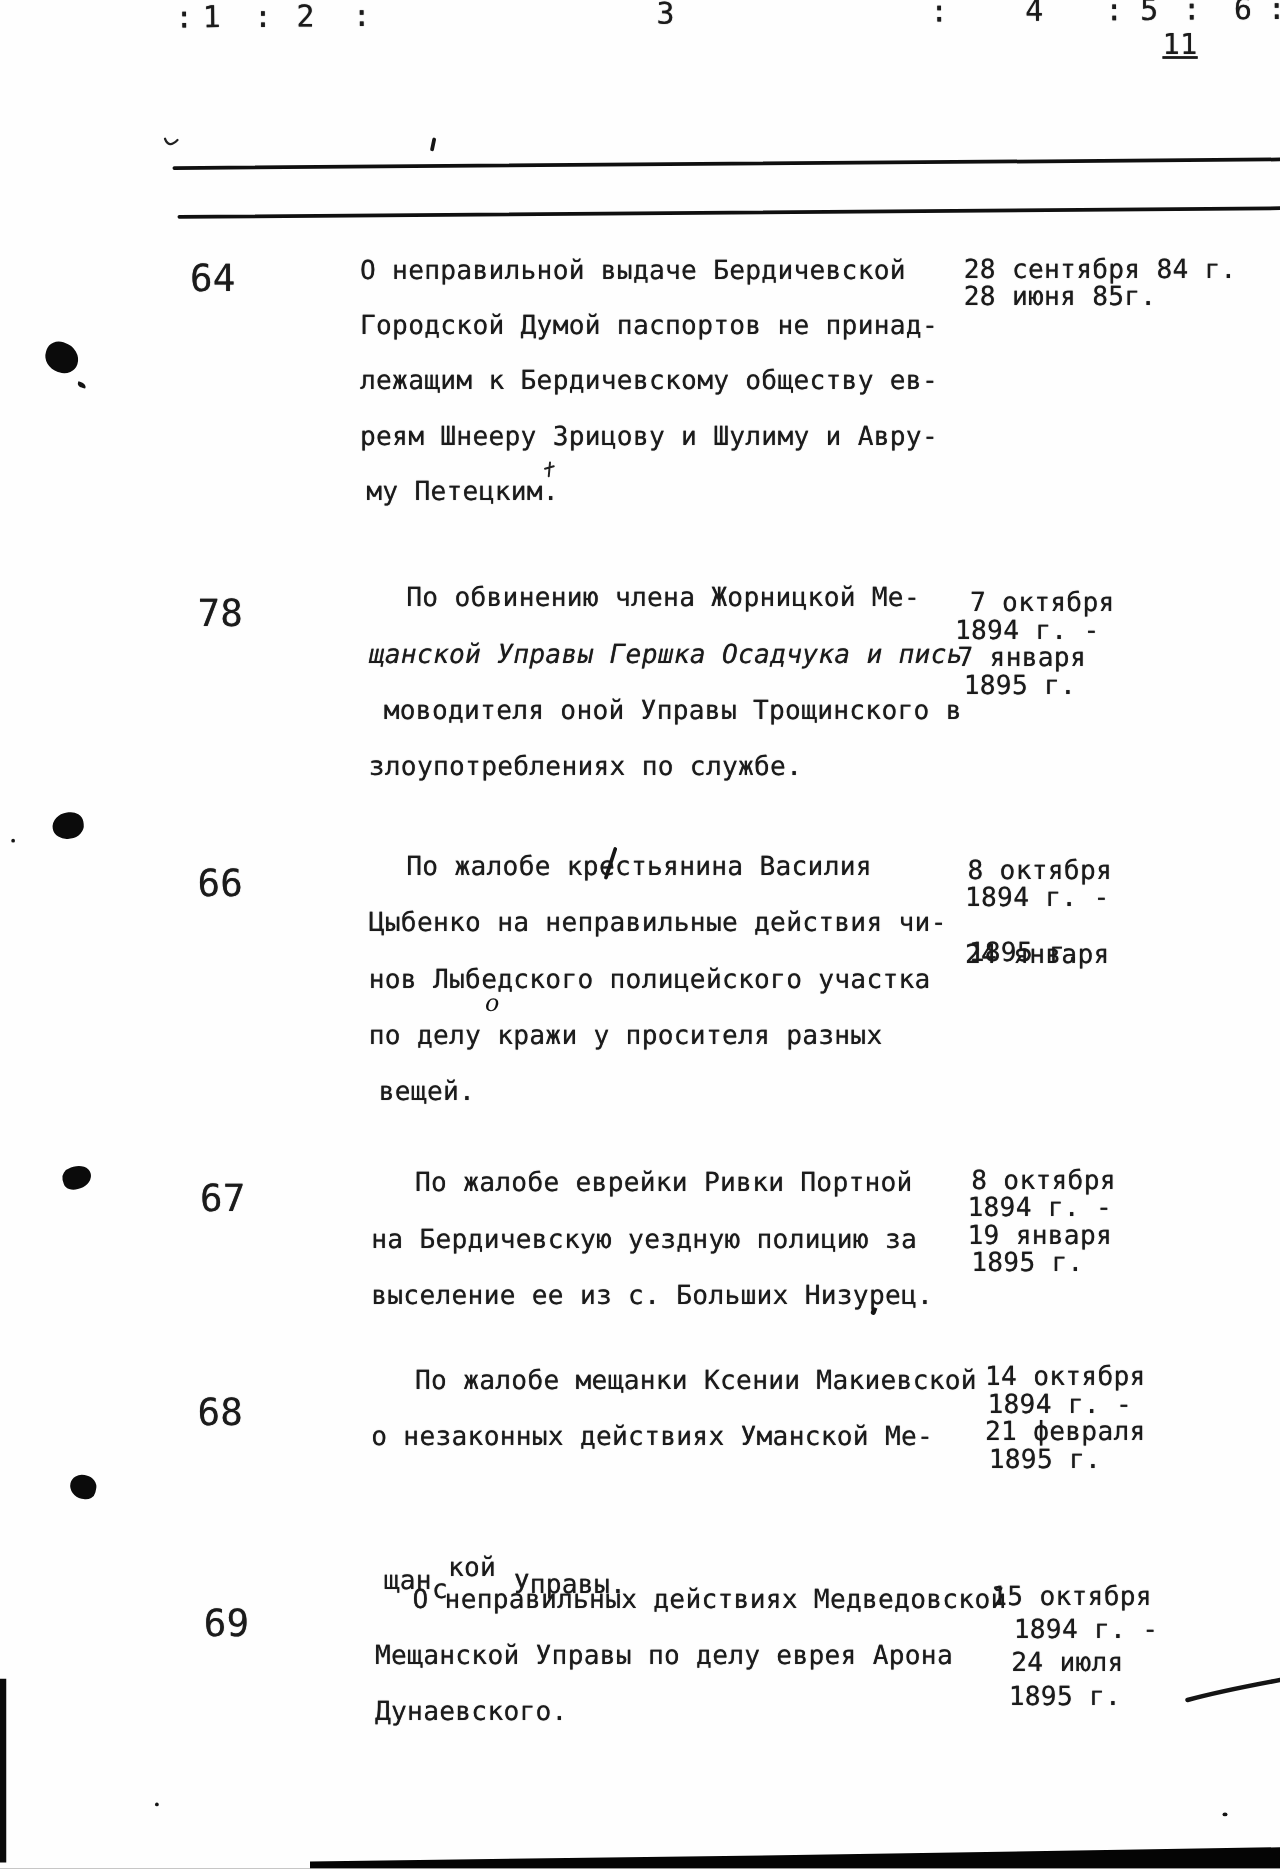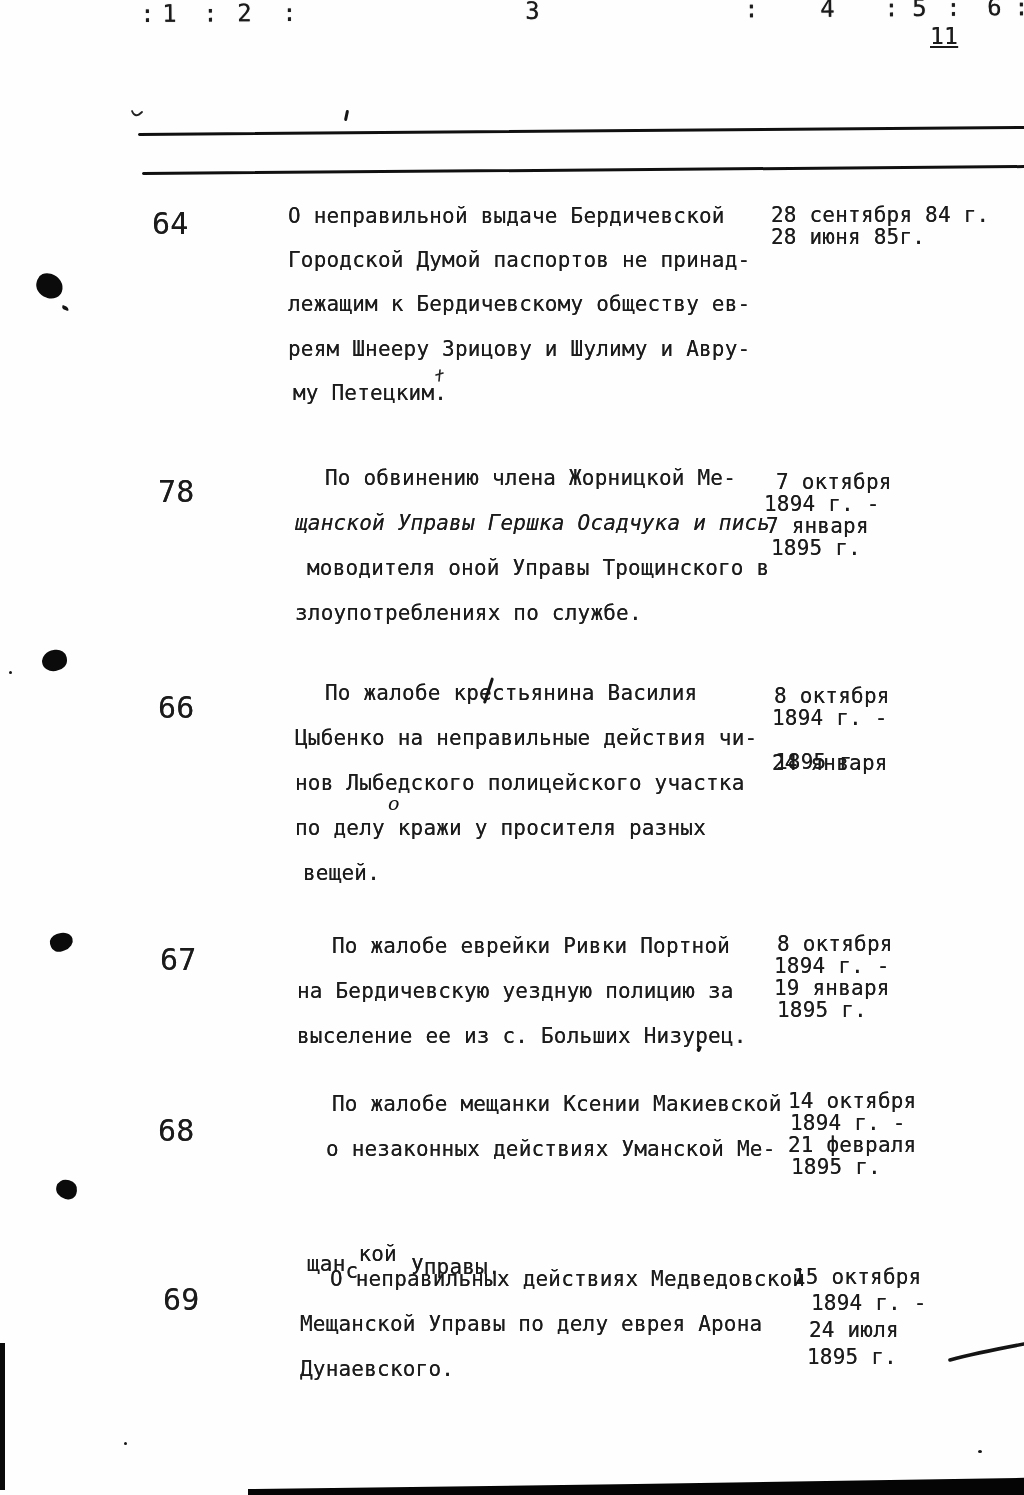--- a/index.html
+++ b/index.html
@@ -135,21 +135,21 @@
     <div class="dot" style="left:697px;top:1046px;width:4px;height:6px;border-radius:0 0 3px 3px;transform:rotate(20deg);"></div>
     <div class="txt" style="left:777px;top:932px;">8 октября</div>
     <div class="txt" style="left:774px;top:954px;">1894 г. -</div>
     <div class="txt" style="left:774px;top:976px;">19 января</div>
     <div class="txt" style="left:777px;top:998px;">1895 г.</div>
   </div>
 
   <div>
     <div class="txt num" style="left:158px;top:1119px;">68</div>
     <div class="txt" style="left:332px;top:1092px;">По жалобе мещанки Ксении Макиевской</div>
-    <div class="txt" style="left:297px;top:1137px;margin-left:29px;">о незаконных действиях Уманской Ме-</div>
+    <div class="txt" style="left:297px;top:1137px;">о незаконных действиях Уманской Ме-</div>
     <div class="txt" style="left:297px;top:1252px;padding-left:10px;">
       <span>щан</span><span class="subc">с</span><span class="supc">кой</span><span class="postc">Управы.</span>
     </div>
     <div class="txt" style="left:788px;top:1089px;">14 октября</div>
     <div class="txt" style="left:790px;top:1111px;">1894 г. -</div>
     <div class="txt" style="left:788px;top:1133px;">21 февраля</div>
     <div class="txt" style="left:791px;top:1155px;">1895 г.</div>
   </div>
 
   <div>

